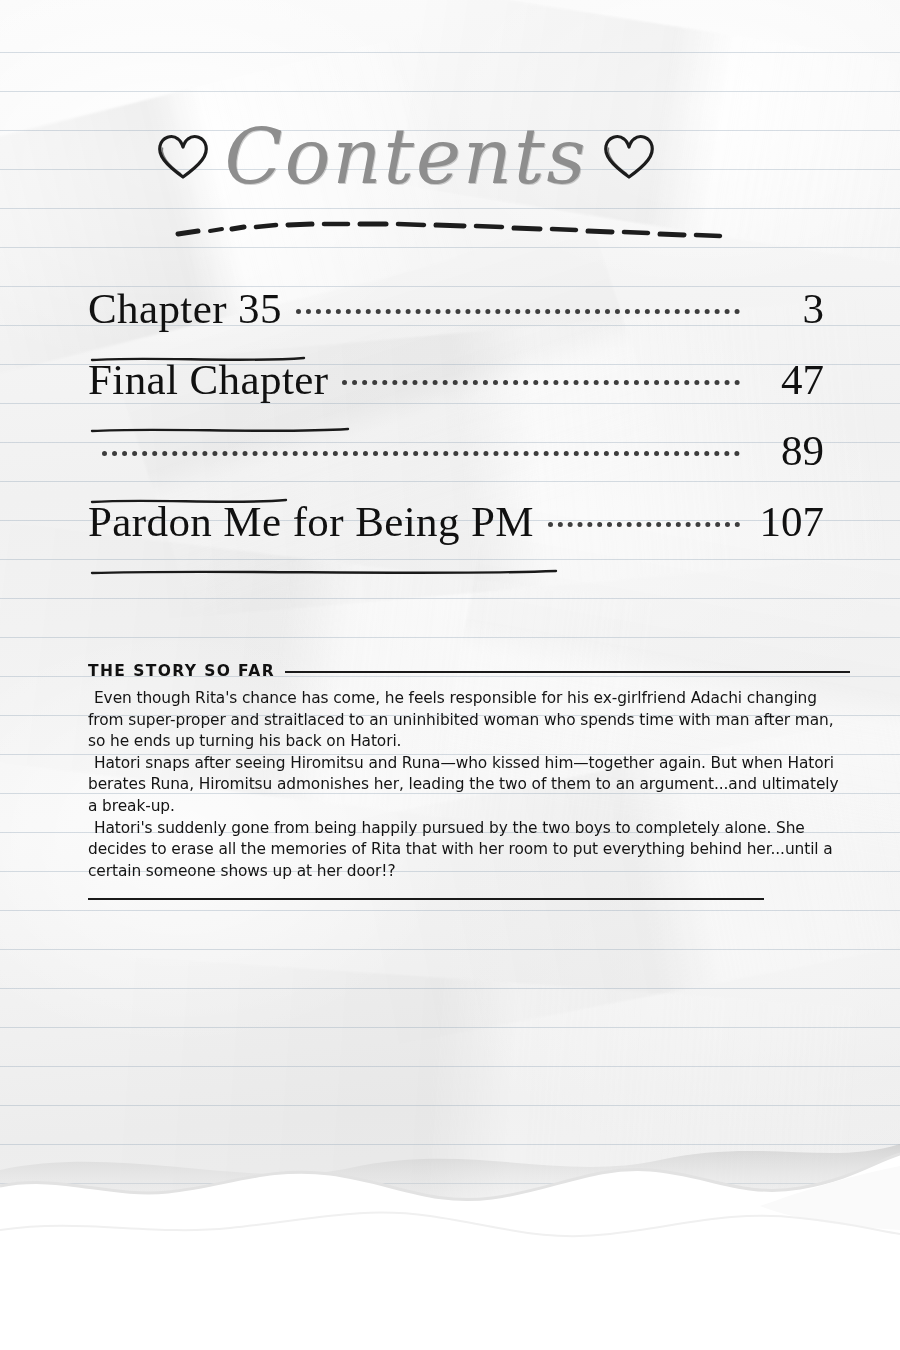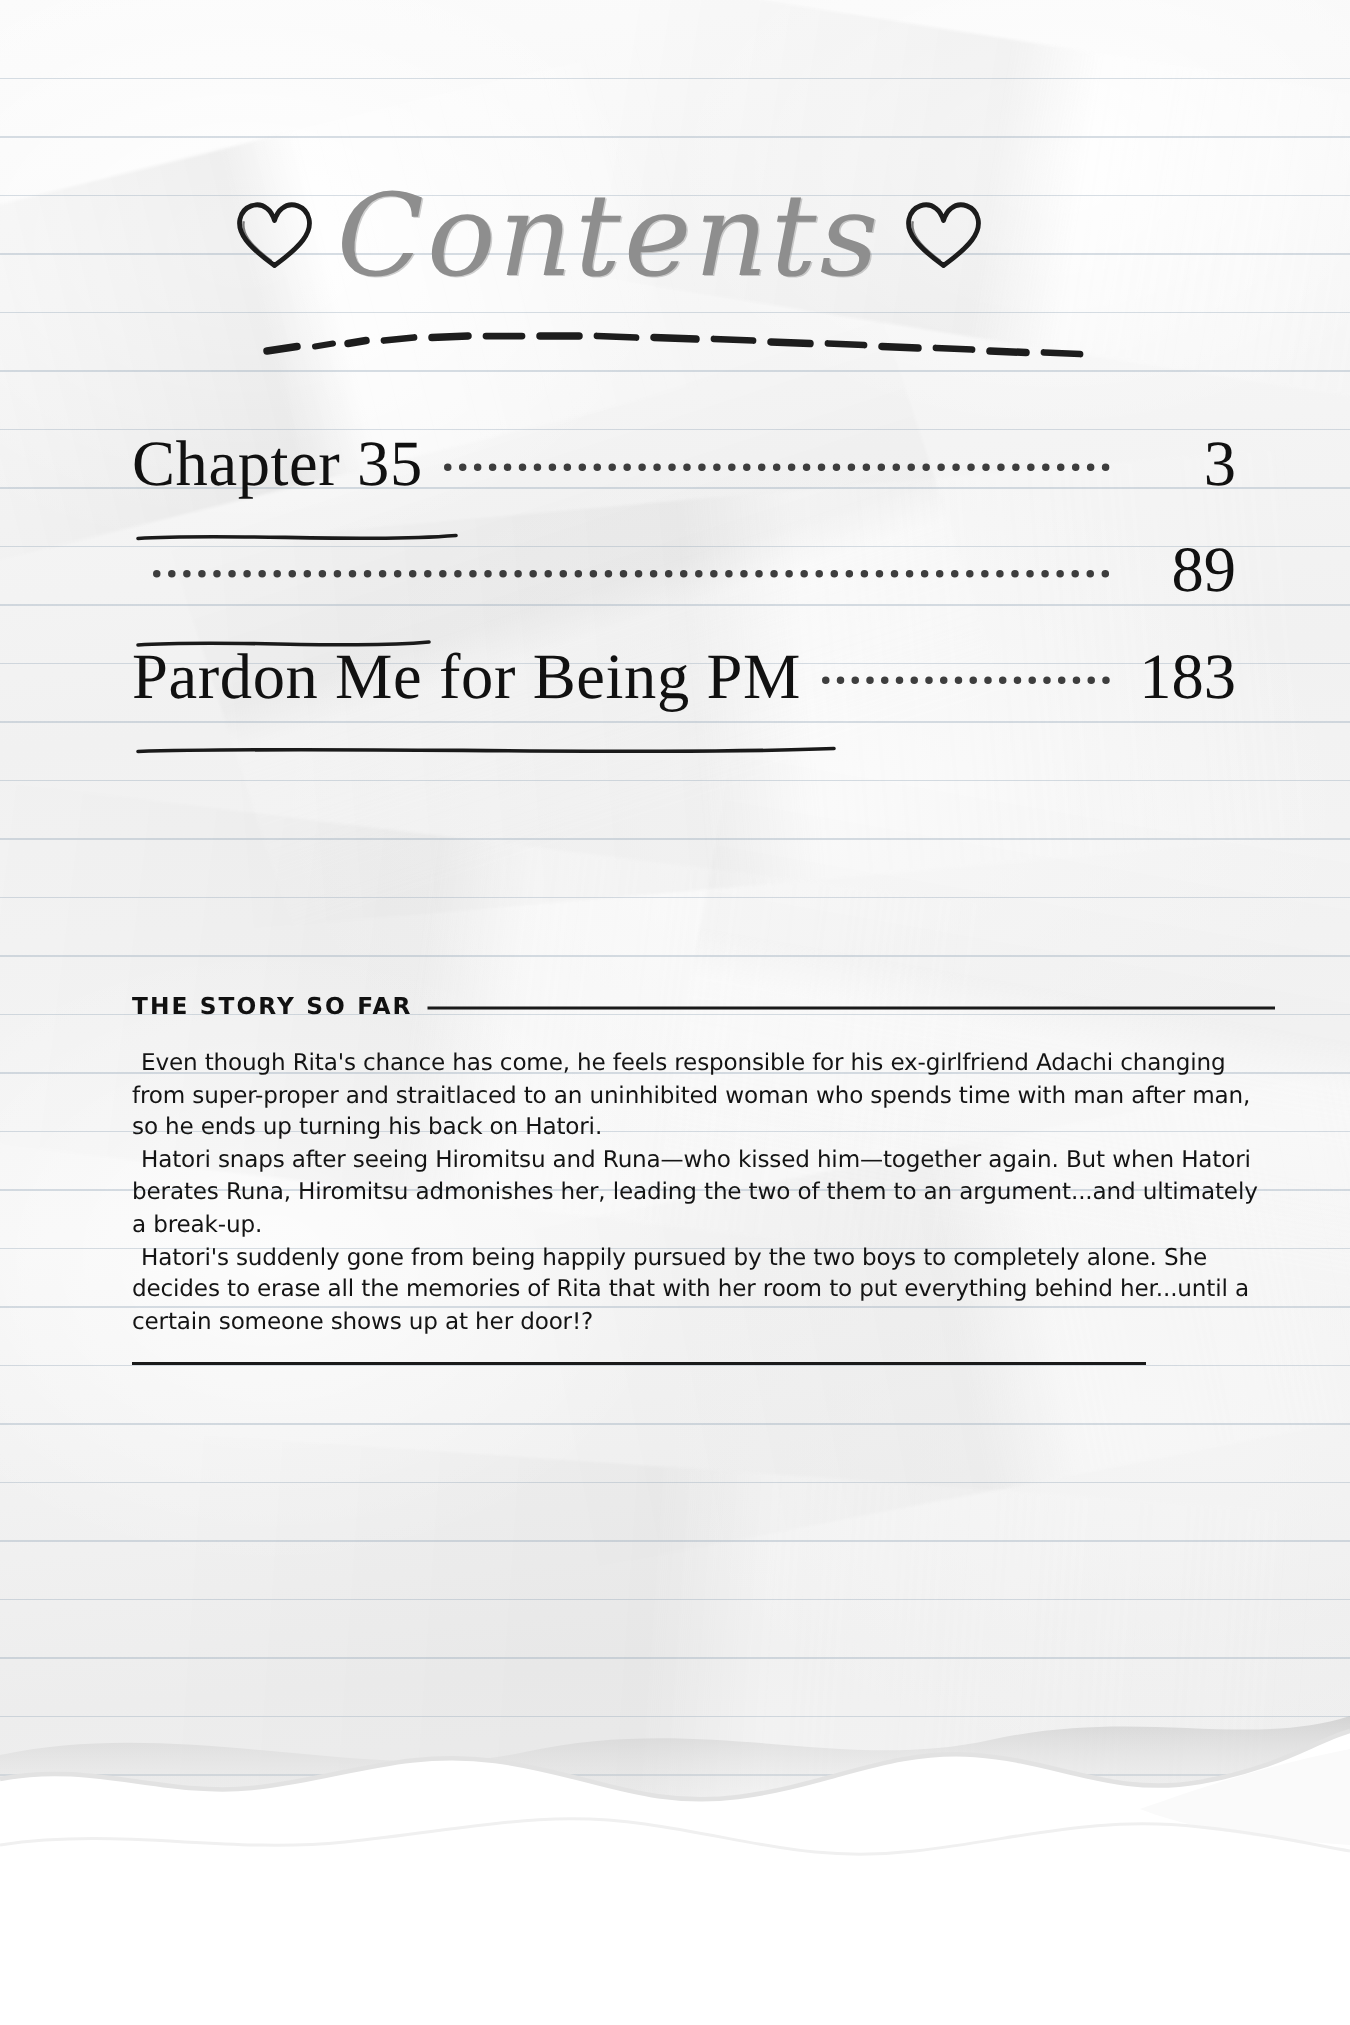--- a/index.html
+++ b/index.html
@@ -161,21 +161,21 @@
   .story {
     position: absolute;
     left: 88px;
     top: 662px;
     width: 762px;
   }
   .story-head {
     display: flex;
     align-items: center;
     gap: 10px;
-    margin-bottom: 18px;
+    margin-bottom: 8px;
   }
   .story-head-title {
     font-family: "DejaVu Sans", sans-serif;
     font-weight: bold;
     font-size: 15.5px;
     letter-spacing: 1.4px;
     color: #111;
     white-space: nowrap;
   }
   .story-head-rule {
@@ -277,20 +277,32 @@
           <svg width="218" height="10" viewBox="0 0 218 10">
               <path d="M2 6 C60 2 150 9 214 4" fill="none" stroke="#1a1a1a" stroke-width="2.4" stroke-linecap="round"></path>
             </svg>
         </span>
         <span class="toc-dots">
             <span class="dotline"></span>
           </span>
         <span class="toc-page">3</span>
       </div>
 
+      <div class="toc-row">
+        <span class="toc-label">Final Chapter</span>
+        <span class="toc-underline">
+          <svg width="262" height="10" viewBox="0 0 262 10">
+              <path d="M2 6 C70 2 180 9 258 4" fill="none" stroke="#1a1a1a" stroke-width="2.4" stroke-linecap="round"></path>
+            </svg>
+        </span>
+        <span class="toc-dots">
+            <span class="dotline"></span>
+          </span>
+        <span class="toc-page">47</span>
+      </div>
 
       <div class="toc-row">
         <span class="toc-underline">
           <svg width="200" height="10" viewBox="0 0 200 10">
               <path d="M2 6 C60 2 140 9 196 4" fill="none" stroke="#1a1a1a" stroke-width="2.4" stroke-linecap="round"></path>
             </svg>
         </span>
         <span class="toc-dots">
             <span class="dotline"></span>
           </span>
@@ -300,21 +312,21 @@
       <div class="toc-row">
         <span class="toc-label">Pardon Me for Being PM</span>
         <span class="toc-underline">
           <svg width="470" height="10" viewBox="0 0 470 10">
               <path d="M2 6 C120 2 340 9 466 4" fill="none" stroke="#1a1a1a" stroke-width="2.4" stroke-linecap="round"></path>
             </svg>
         </span>
         <span class="toc-dots">
             <span class="dotline"></span>
           </span>
-        <span class="toc-page">183</span>
+        <span class="toc-page">107</span>
       </div>
 
     </div>
 
     <div class="story">
       <div class="story-head">
         <span class="story-head-title">THE STORY SO FAR</span>
         <span class="story-head-rule"></span>
       </div>
       <div class="story-body">

